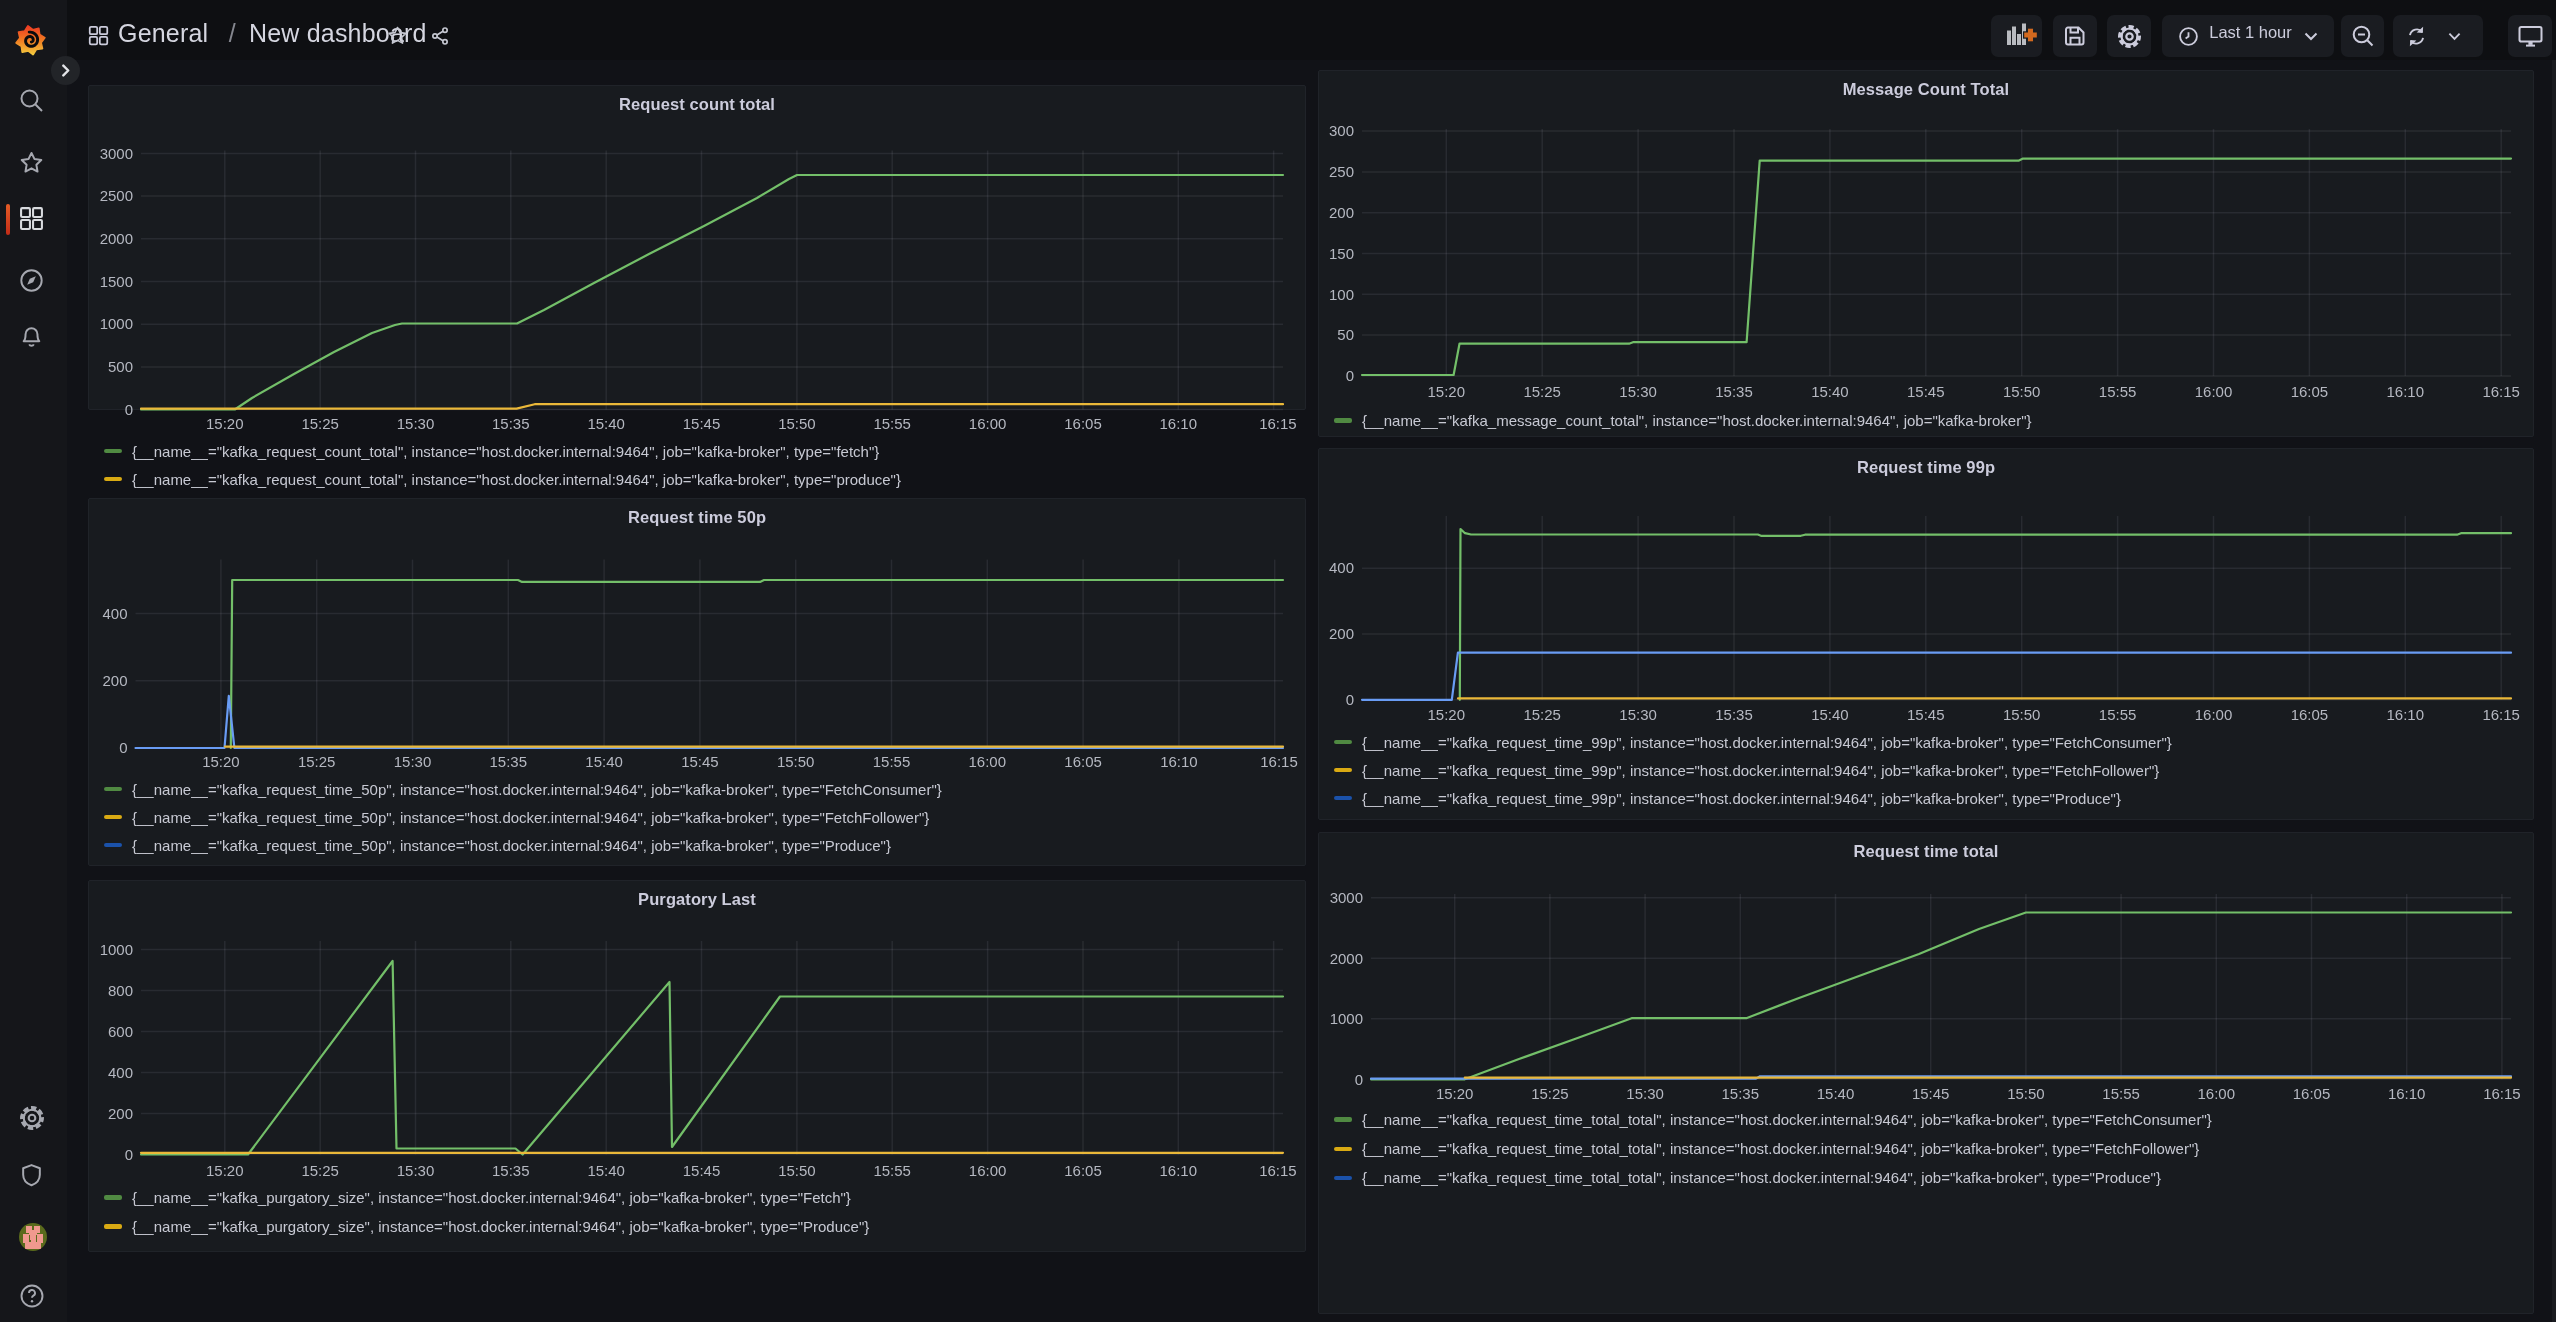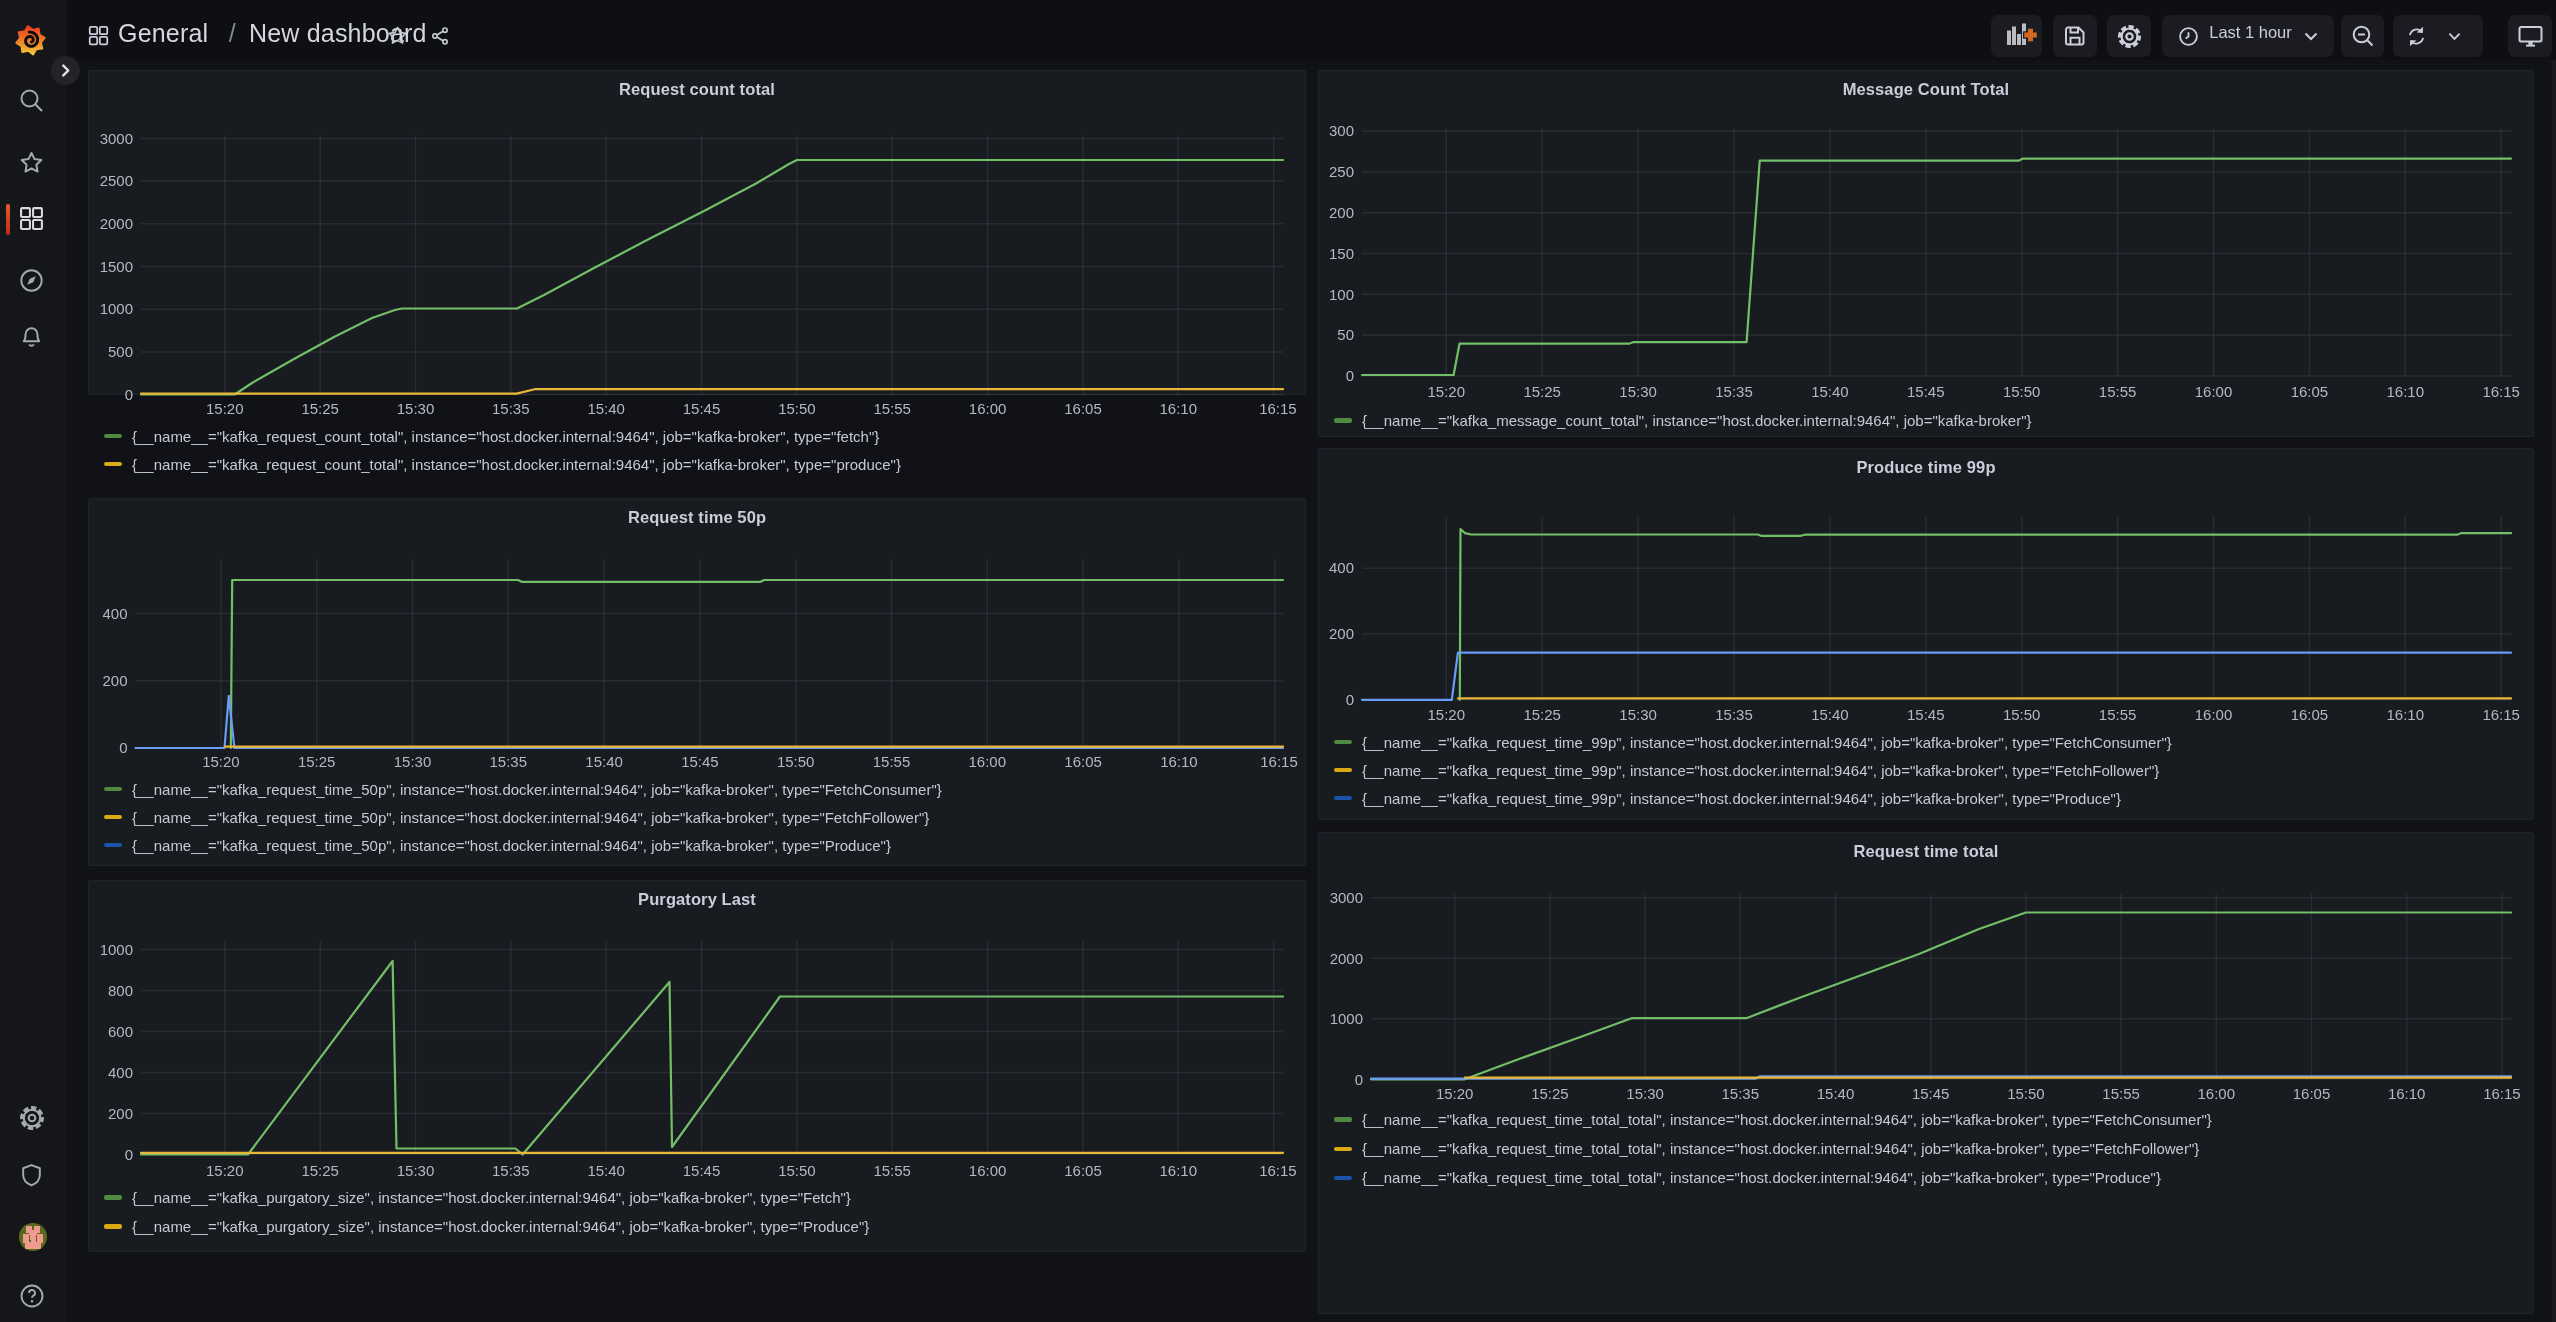--- a/index.html
+++ b/index.html
@@ -183,21 +183,21 @@
       </g>
     </g>
   </svg>
   <svg class="sicon" style="top:1283px" width="26" height="26" viewBox="0 0 26 26" fill="none" stroke="#a6a8b0" stroke-width="1.9">
     <circle cx="13" cy="13" r="10.5"></circle>
     <path d="M10 10 a3 3 0 1 1 4.4 2.6 c-1 .6 -1.4 1.1 -1.4 2.2"></path>
     <circle cx="13" cy="18.3" r="1.2" fill="#a6a8b0" stroke="none"></circle>
   </svg>
 </div>
 
-<div class="panel" style="left:88px;top:70px;width:1218px;height:325px">
+<div class="panel" style="left:88px;top:85px;width:1218px;height:325px">
 <div class="ptitle">Request count total</div>
 <svg width="1218" height="416" style="position:absolute;left:0;top:0">
 <line x1="135.8" y1="64.5" x2="135.8" y2="323.5" stroke="rgba(204,204,220,0.095)" stroke-width="1.5"></line>
 <line x1="231.2" y1="64.5" x2="231.2" y2="323.5" stroke="rgba(204,204,220,0.095)" stroke-width="1.5"></line>
 <line x1="326.5" y1="64.5" x2="326.5" y2="323.5" stroke="rgba(204,204,220,0.095)" stroke-width="1.5"></line>
 <line x1="421.8" y1="64.5" x2="421.8" y2="323.5" stroke="rgba(204,204,220,0.095)" stroke-width="1.5"></line>
 <line x1="517.2" y1="64.5" x2="517.2" y2="323.5" stroke="rgba(204,204,220,0.095)" stroke-width="1.5"></line>
 <line x1="612.5" y1="64.5" x2="612.5" y2="323.5" stroke="rgba(204,204,220,0.095)" stroke-width="1.5"></line>
 <line x1="707.9" y1="64.5" x2="707.9" y2="323.5" stroke="rgba(204,204,220,0.095)" stroke-width="1.5"></line>
 <line x1="803.2" y1="64.5" x2="803.2" y2="323.5" stroke="rgba(204,204,220,0.095)" stroke-width="1.5"></line>
@@ -386,21 +386,21 @@
 <text x="1086.3" y="326.0" text-anchor="middle" class="axis">16:10</text>
 <text x="1182.2" y="326.0" text-anchor="middle" class="axis">16:15</text>
 <polyline points="43.0,304.0 134.6,304.0 140.5,272.7 310.0,272.7 314.0,271.2 427.6,271.2 440.7,89.6 700.0,89.6 704.0,87.6 1192.0,87.6" fill="none" stroke="#73bf69" stroke-width="2.2" stroke-linejoin="round" stroke-linecap="round"></polyline>
 </svg>
 <div class="lrow" style="top:339.4px">
       <span class="lmark" style="background:#508a42"></span>
       <span class="ltxt">{__name__="kafka_message_count_total", instance="host.docker.internal:9464", job="kafka-broker"}</span>
     </div>
 </div>
 <div class="panel" style="left:1318px;top:448px;width:1216px;height:372px">
-<div class="ptitle">Produce time 99p</div>
+<div class="ptitle">Request time 99p</div>
 <svg width="1216" height="372" style="position:absolute;left:0;top:0">
 <line x1="127.3" y1="67" x2="127.3" y2="250.8" stroke="rgba(204,204,220,0.095)" stroke-width="1.5"></line>
 <line x1="223.2" y1="67" x2="223.2" y2="250.8" stroke="rgba(204,204,220,0.095)" stroke-width="1.5"></line>
 <line x1="319.1" y1="67" x2="319.1" y2="250.8" stroke="rgba(204,204,220,0.095)" stroke-width="1.5"></line>
 <line x1="415.0" y1="67" x2="415.0" y2="250.8" stroke="rgba(204,204,220,0.095)" stroke-width="1.5"></line>
 <line x1="510.9" y1="67" x2="510.9" y2="250.8" stroke="rgba(204,204,220,0.095)" stroke-width="1.5"></line>
 <line x1="606.8" y1="67" x2="606.8" y2="250.8" stroke="rgba(204,204,220,0.095)" stroke-width="1.5"></line>
 <line x1="702.7" y1="67" x2="702.7" y2="250.8" stroke="rgba(204,204,220,0.095)" stroke-width="1.5"></line>
 <line x1="798.6" y1="67" x2="798.6" y2="250.8" stroke="rgba(204,204,220,0.095)" stroke-width="1.5"></line>
 <line x1="894.5" y1="67" x2="894.5" y2="250.8" stroke="rgba(204,204,220,0.095)" stroke-width="1.5"></line>

